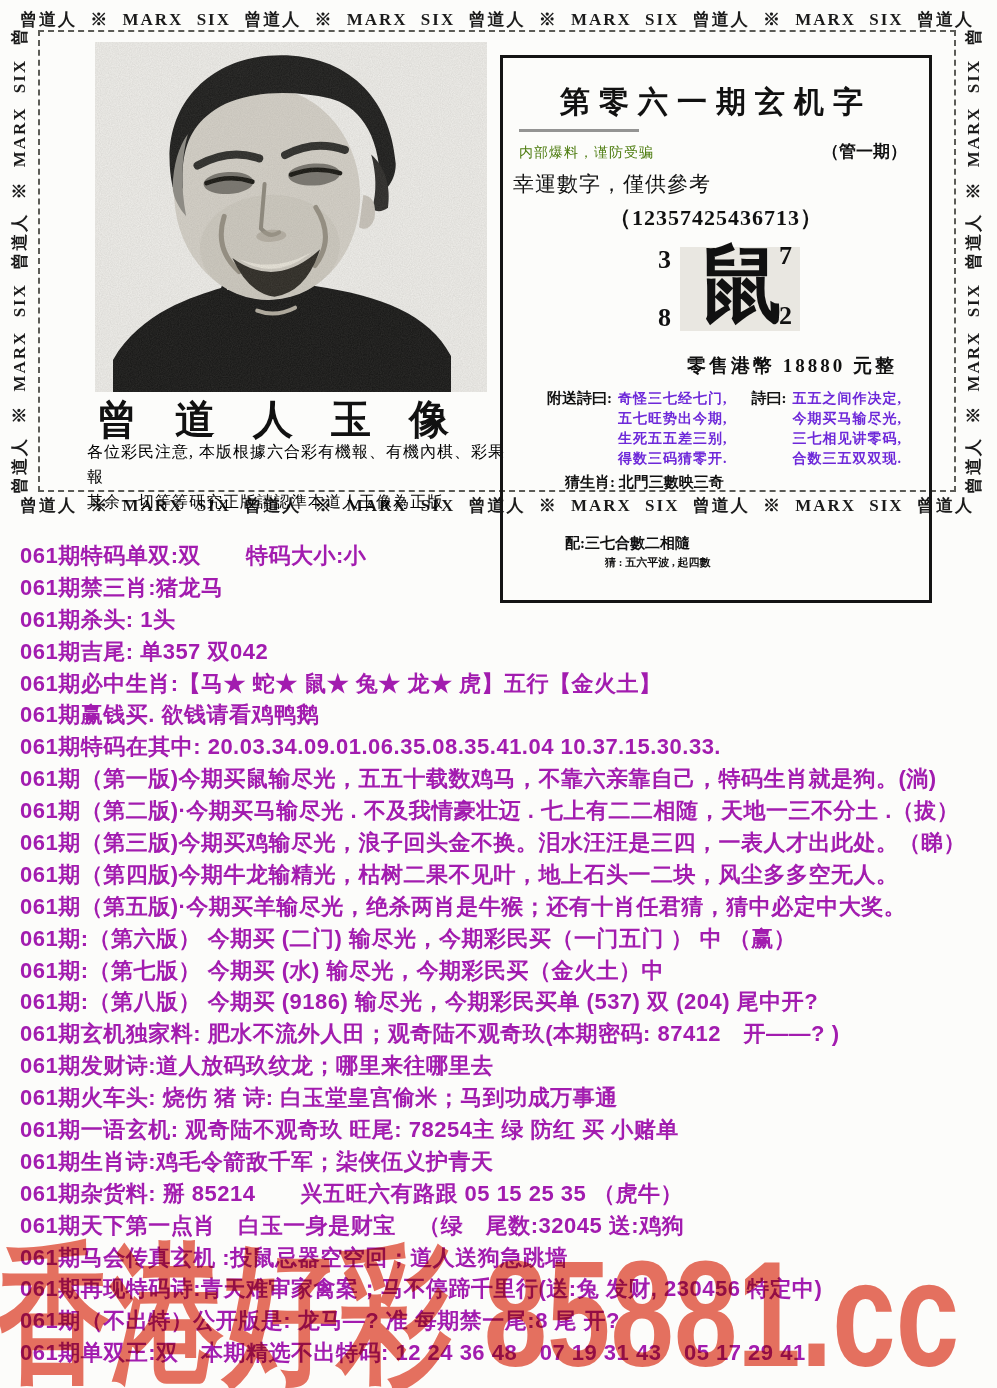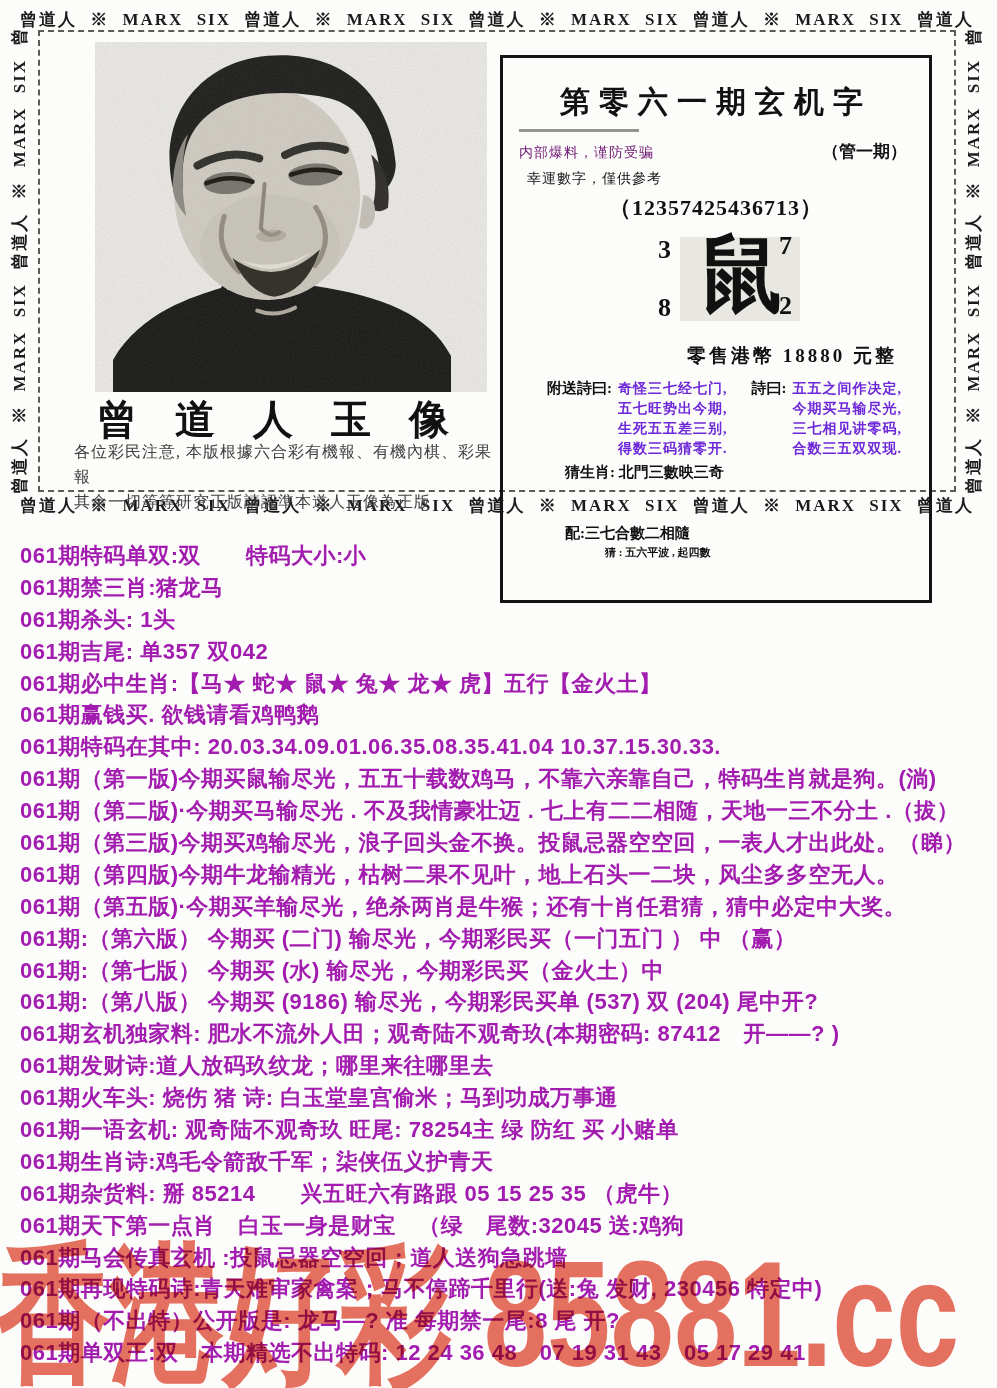--- a/index.html
+++ b/index.html
@@ -15,34 +15,34 @@
   .border-left{left:8px;} .border-right{left:962px;}
   .border-side .border-text{writing-mode:vertical-rl;text-orientation:sideways;
                transform:rotate(180deg);height:466px;}
   .ornament{position:absolute;left:38px;top:30px;width:914px;height:458px;
             border:2px dashed #5c5c57;}
 
   
   .photo{position:absolute;left:95px;top:42px;width:392px;height:350px;}
   .portrait-title{position:absolute;left:60px;top:392px;width:440px;text-align:center;
                   font-family:"Liberation Serif",serif;font-size:40px;font-weight:700;letter-spacing:14px;}
-  .portrait-caption{position:absolute;left:74px;top:440px;width:432px;
+  .portrait-caption{position:absolute;left:87px;top:440px;width:432px;
                   font-family:"Liberation Serif",serif;font-size:16px;line-height:1.55;
-                  letter-spacing:1px;color:#404040;}
+                  letter-spacing:1px;color:#000000;}
 
   
   .panel{position:absolute;left:500px;top:55px;width:432px;height:548px;
          border:3px solid #141414;box-sizing:border-box;font-family:"Liberation Serif",serif;}
   .panel-title{margin-top:24px;text-align:center;font-size:30px;font-weight:700;letter-spacing:9px;}
   .panel-underline{width:120px;height:3px;background:#2c2c2c;opacity:.5;margin:6px 0 0 16px;}
   .panel-subrow{display:flex;justify-content:space-between;align-items:baseline;
                 padding:0 22px 0 16px;margin-top:8px;}
-  .panel-sub-left{font-size:14px;color:#701a75;filter:blur(.5px);letter-spacing:1px;}
+  .panel-sub-left{font-size:14px;color:#4d7c0f;filter:blur(.5px);letter-spacing:1px;}
   .panel-sub-right{font-size:17px;font-weight:600;}
-  .panel-lucky{padding-left:24px;font-size:14px;margin-top:7px;letter-spacing:1px;}
+  .panel-lucky{padding-left:10px;font-size:21px;margin-top:7px;letter-spacing:1px;}
   .panel-numbers{text-align:center;font-size:22px;margin-top:5px;letter-spacing:1px;font-weight:600;}
   .zodiac{position:relative;height:102px;margin-top:4px;}
   .zodiac-bg{position:absolute;left:177px;top:10px;width:120px;height:84px;background:#e9e7e1;}
   .zodiac-char{position:absolute;left:168px;top:-4px;width:140px;text-align:center;
                font-size:84px;font-weight:700;line-height:104px;}
   .zn{position:absolute;font-size:26px;font-weight:600;}
   .zn-tl{left:155px;top:8px}.zn-tr{left:276px;top:4px}.zn-bl{left:155px;top:66px}.zn-br{left:276px;top:64px}
   .panel-price{margin-top:14px;text-align:right;padding-right:32px;font-size:19px;
                font-weight:700;letter-spacing:3px;}
   .poems{display:flex;padding-left:44px;margin-top:10px;}
@@ -176,21 +176,21 @@
   <div class="predictions">
       <div class="pline">061期特码单双:双　　特码大小:小</div>
       <div class="pline">061期禁三肖:猪龙马</div>
       <div class="pline">061期杀头: 1头</div>
       <div class="pline">061期吉尾: 单357 双042</div>
       <div class="pline">061期必中生肖:【马★ 蛇★ 鼠★ 兔★ 龙★ 虎】五行【金火土】</div>
       <div class="pline">061期赢钱买. 欲钱请看鸡鸭鹅</div>
       <div class="pline">061期特码在其中: 20.03.34.09.01.06.35.08.35.41.04 10.37.15.30.33.</div>
       <div class="pline">061期（第一版)今期买鼠输尽光，五五十载数鸡马，不靠六亲靠自己，特码生肖就是狗。(淌)</div>
       <div class="pline">061期（第二版)·今期买马输尽光 . 不及我情豪壮迈 . 七上有二二相随，天地一三不分土 .（拔）</div>
-      <div class="pline">061期（第三版)今期买鸡输尽光，浪子回头金不换。投鼠忌器空空回，一表人才出此处。（睇）</div>
+      <div class="pline">061期（第三版)今期买鸡输尽光，浪子回头金不换。泪水汪汪是三四，一表人才出此处。（睇）</div>
       <div class="pline">061期（第四版)今期牛龙输精光，枯树二果不见叶，地上石头一二块，风尘多多空无人。</div>
       <div class="pline">061期（第五版)·今期买羊输尽光，绝杀两肖是牛猴；还有十肖任君猜，猜中必定中大奖。</div>
       <div class="pline">061期:（第六版） 今期买 (二门) 输尽光，今期彩民买（一门五门 ） 中 （赢）</div>
       <div class="pline">061期:（第七版） 今期买 (水) 输尽光，今期彩民买（金火土）中</div>
       <div class="pline">061期:（第八版） 今期买 (9186) 输尽光，今期彩民买单 (537)  双 (204) 尾中开?</div>
       <div class="pline">061期玄机独家料: 肥水不流外人田；观奇陆不观奇玖(本期密码: 87412　开——? )</div>
       <div class="pline">061期发财诗:道人放码玖纹龙；哪里来往哪里去</div>
       <div class="pline">061期火车头: 烧伤 猪 诗: 白玉堂皇宫偷米；马到功成万事通</div>
       <div class="pline">061期一语玄机: 观奇陆不观奇玖 旺尾: 78254主 绿 防红 买 小赌单</div>
       <div class="pline">061期生肖诗:鸡毛令箭敌千军；柒侠伍义护青天</div>

